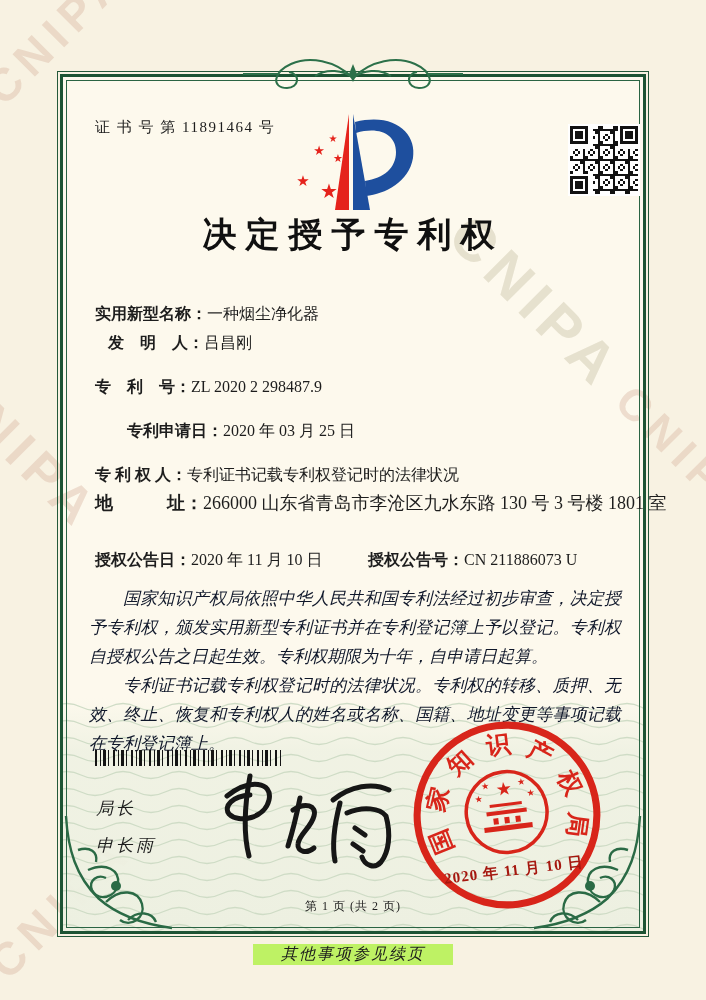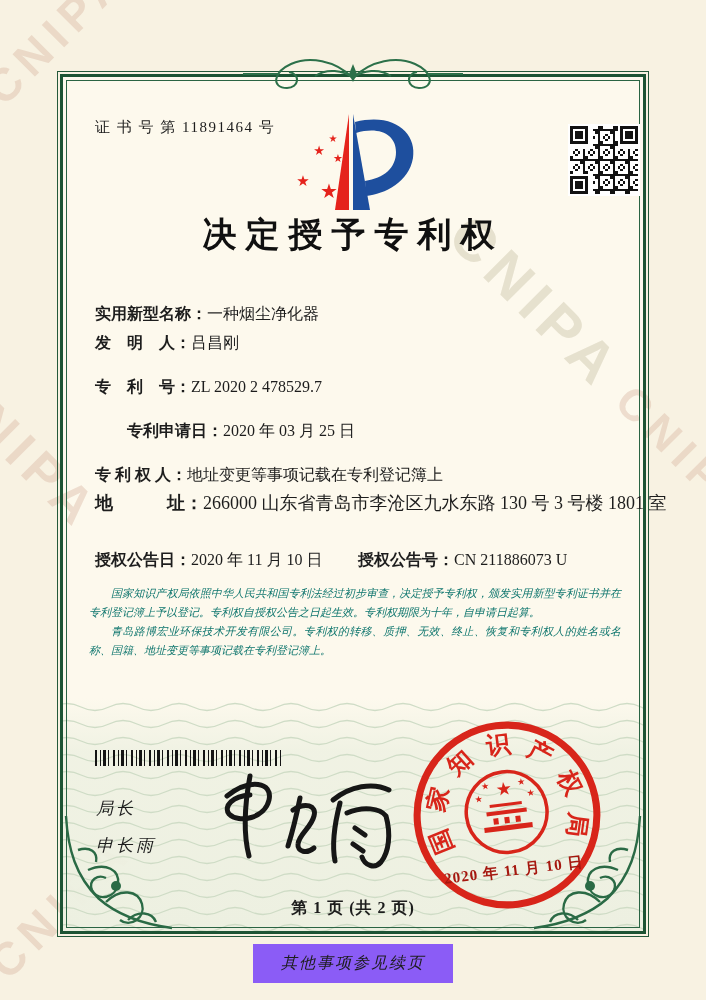--- a/index.html
+++ b/index.html
@@ -23,38 +23,38 @@
   
   .wave-band{position:absolute;left:63px;top:698px;width:580px;height:233px;overflow:hidden;
     background:linear-gradient(180deg, rgba(238,241,226,0) 0%, rgba(238,241,226,.85) 22%, #edf0e1 100%);}
   
   .cert-no{position:absolute;left:95px;top:118px;font-size:15px;letter-spacing:1.5px;}
   .title{position:absolute;left:0;top:212px;width:706px;text-align:center;
     font-size:34px;font-weight:bold;letter-spacing:9px;color:#101010;}
   .fields{position:absolute;left:95px;top:289px;width:520px;font-size:16px;}
   .frow{position:absolute;left:0;white-space:nowrap;}
   .frow .lab{font-weight:600;}
-  .paras{position:absolute;left:89px;top:584px;width:532px;font-size:11px;line-height:19px;
-    font-style:italic;color:#0f766e;text-align:justify;}
+  .paras{position:absolute;left:89px;top:584px;width:532px;font-size:17px;line-height:29px;
+    font-style:italic;color:#0f172a;text-align:justify;}
   .paras p{margin:0;text-indent:2em;}
   .barcode{position:absolute;left:95px;top:750px;width:187px;height:16px;
     background:repeating-linear-gradient(90deg,
       #141414 0 2px,transparent 2px 5px,
       #141414 5px 6px,transparent 6px 8px,
       #141414 8px 11px,transparent 11px 13px,
       #141414 13px 14px,transparent 14px 18px);}
   .director{position:absolute;left:96px;top:797px;font-size:17px;letter-spacing:3px;font-style:italic;}
   .director div{margin-bottom:14px;}
   .sig{position:absolute;left:205px;top:758px;}
   .seal{position:absolute;left:406px;top:714px;transform:rotate(-7deg);}
   .seal-ring-ch{font-size:24px;font-weight:bold;fill:#d8251a;}
   .seal-date{font-size:15px;fill:#a5170f;letter-spacing:1px;font-weight:bold;}
-  .pageinfo{position:absolute;left:58px;top:898px;width:590px;text-align:center;font-size:16px;letter-spacing:1px;font-weight:bold;}
+  .pageinfo{position:absolute;left:58px;top:898px;width:590px;text-align:center;font-size:12px;letter-spacing:1px;}
   .footer-note{position:absolute;left:50%;transform:translateX(-50%);top:944px;
-    background:#8b5cf6;padding:9px 28px;font-size:16px;font-style:italic;letter-spacing:2px;}
+    background:#bef264;padding:0 28px;font-size:16px;font-style:italic;letter-spacing:2px;}
   .qr{position:absolute;left:568px;top:124px;}
 </style>
 </head>
 <body>
 
 <div class="page">
 
   <div class="inner-bg"></div>
 
   <div class="wm out" style="left:-34px;top:6px;font-size:46px;transform:rotate(-45deg);">CNIPA</div>
@@ -383,46 +383,46 @@
       <text x="46" y="92" font-size="20">★</text>
     </g>
   </svg>
 
   <div class="title">决定授予专利权</div>
 
   <div class="fields">
     <div class="frow" style="top:15px;">
       <span class="lab">实用新型名称：</span><span>一种烟尘净化器</span>
     </div>
-    <div class="frow" style="top:44px;">
+    <div class="frow" style="top:44px;margin-left:13px;">
       <span class="lab">发　明　人：</span><span>吕昌刚</span>
     </div>
     <div class="frow" style="top:88px;">
-      <span class="lab">专　利　号：</span><span>ZL 2020 2 478529.7</span>
+      <span class="lab">专　利　号：</span><span>ZL 2020 2 298487.9</span>
     </div>
     <div class="frow" style="top:132px;margin-left:32px;">
       <span class="lab">专利申请日：</span><span>2020 年 03 月 25 日</span>
     </div>
     <div class="frow" style="top:176px;">
-      <span class="lab">专 利 权 人：</span><span>地址变更等事项记载在专利登记簿上</span>
+      <span class="lab">专 利 权 人：</span><span>专利证书记载专利权登记时的法律状况</span>
     </div>
     <div class="frow" style="top:202px;font-size:18px;">
       <span class="lab">地　　　址：</span><span>266000 山东省青岛市李沧区九水东路 130 号 3 号楼 1801 室</span>
     </div>
     <div class="frow" style="top:261px;">
       <span class="lab">授权公告日：</span><span>2020 年 11 月 10 日</span>
-      <span style="position:absolute;left:263px;white-space:nowrap;">
+      <span style="position:absolute;left:273px;white-space:nowrap;">
         <span class="lab">授权公告号：</span><span>CN 211886073 U</span>
       </span>
     </div>
   </div>
 
   <div class="paras">
     <p>国家知识产权局依照中华人民共和国专利法经过初步审查，决定授予专利权，颁发实用新型专利证书并在专利登记簿上予以登记。专利权自授权公告之日起生效。专利权期限为十年，自申请日起算。</p>
-    <p>青岛路博宏业环保技术开发有限公司。专利权的转移、质押、无效、终止、恢复和专利权人的姓名或名称、国籍、地址变更等事项记载在专利登记簿上。</p>
+    <p>专利证书记载专利权登记时的法律状况。专利权的转移、质押、无效、终止、恢复和专利权人的姓名或名称、国籍、地址变更等事项记载在专利登记簿上。</p>
   </div>
 
   <div class="barcode"></div>
 
   <div class="director">
     <div>局长</div>
     <div>申长雨</div>
   </div>
 
   <svg class="sig" width="200" height="115" viewBox="0 0 200 115">

